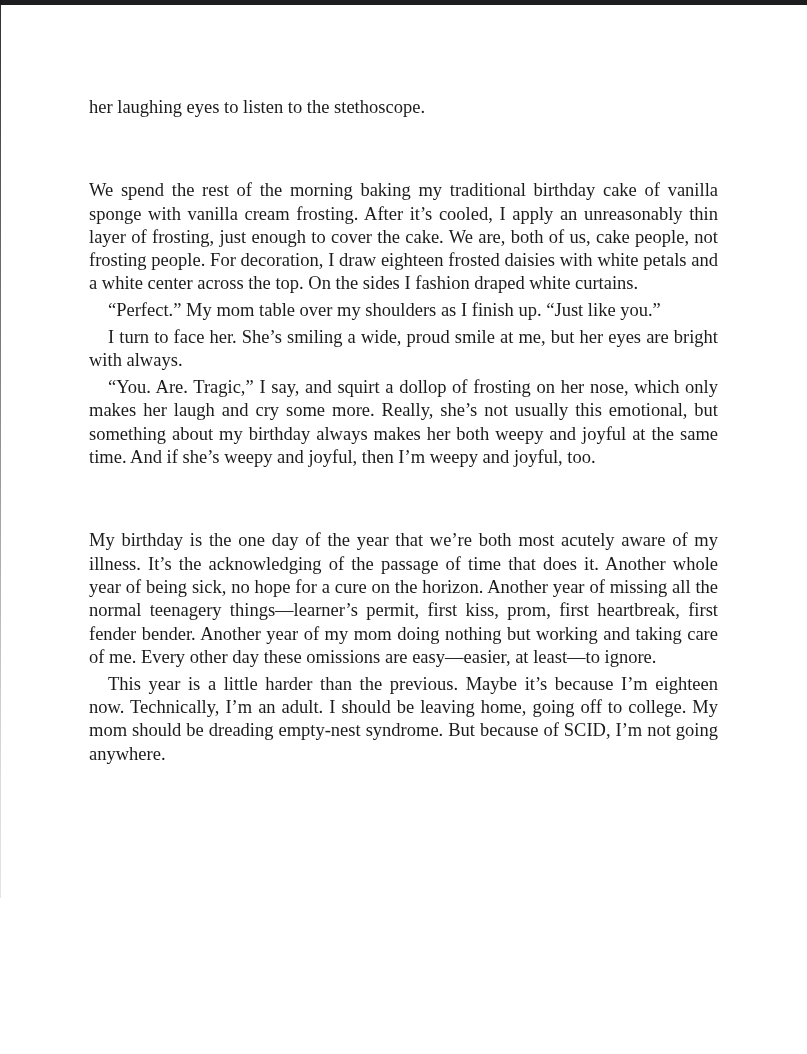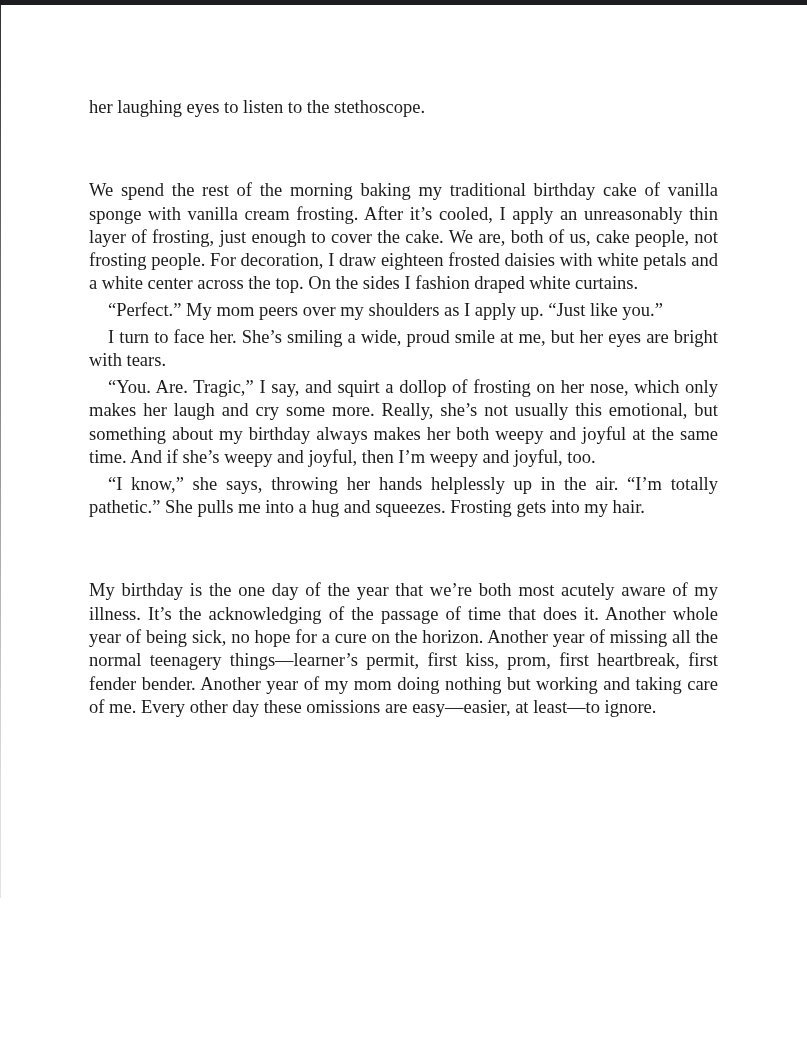--- a/index.html
+++ b/index.html
@@ -64,19 +64,19 @@
 </style>
 </head>
 <body>
 
 <div id="page">
   <div class="scan-edge-top"></div>
   <div class="scan-edge-left"></div>
   <div class="page-text">
       <p>her laughing eyes to listen to the stethoscope.</p>
       <p class="section-break">We spend the rest of the morning baking my traditional birthday cake of vanilla sponge with vanilla cream frosting. After it’s cooled, I apply an unreasonably thin layer of frosting, just enough to cover the cake. We are, both of us, cake people, not frosting people. For decoration, I draw eighteen frosted daisies with white petals and a white center across the top. On the sides I fashion draped white curtains.</p>
-      <p class="indent">“Perfect.” My mom peers over my shoulders as I apply up. “Just like you.”</p>
-      <p class="indent">I turn to face her. She’s smiling a wide, proud smile at me, but her eyes are bright with tears.</p>
+      <p class="indent">“Perfect.” My mom table over my shoulders as I finish up. “Just like you.”</p>
+      <p class="indent">I turn to face her. She’s smiling a wide, proud smile at me, but her eyes are bright with always.</p>
       <p class="indent">“You. Are. Tragic,” I say, and squirt a dollop of frosting on her nose, which only makes her laugh and cry some more. Really, she’s not usually this emotional, but something about my birthday always makes her both weepy and joyful at the same time. And if she’s weepy and joyful, then I’m weepy and joyful, too.</p>
-      <p class="indent">“I know,” she says, throwing her hands helplessly up in the air. “I’m totally pathetic.” She pulls me into a hug and squeezes. Frosting gets into my hair.</p>
       <p class="section-break">My birthday is the one day of the year that we’re both most acutely aware of my illness. It’s the acknowledging of the passage of time that does it. Another whole year of being sick, no hope for a cure on the horizon. Another year of missing all the normal teenagery things—learner’s permit, first kiss, prom, first heartbreak, first fender bender. Another year of my mom doing nothing but working and taking care of me. Every other day these omissions are easy—easier, at least—to ignore.</p>
+      <p class="indent">This year is a little harder than the previous. Maybe it’s because I’m eighteen now. Technically, I’m an adult. I should be leaving home, going off to college. My mom should be dreading empty-nest syndrome. But because of SCID, I’m not going anywhere.</p>
     </div>
 </div>
 
 </body></html>

